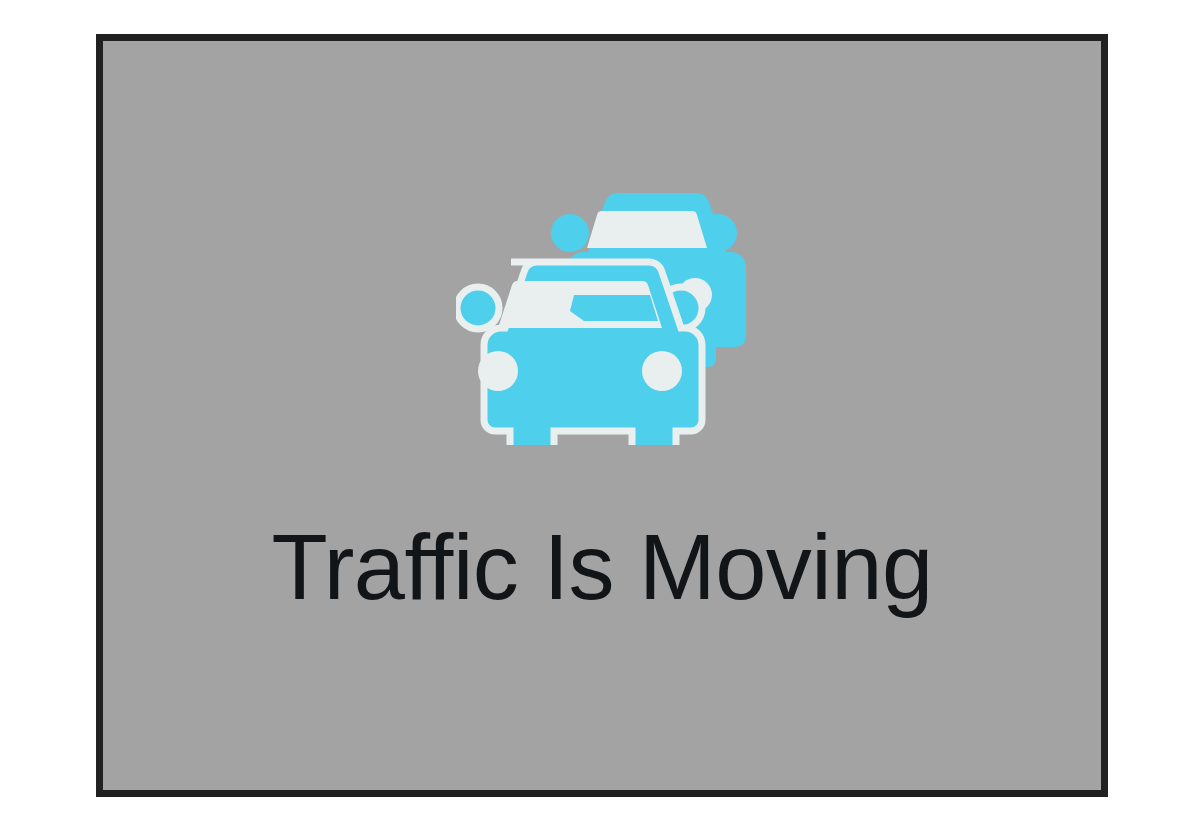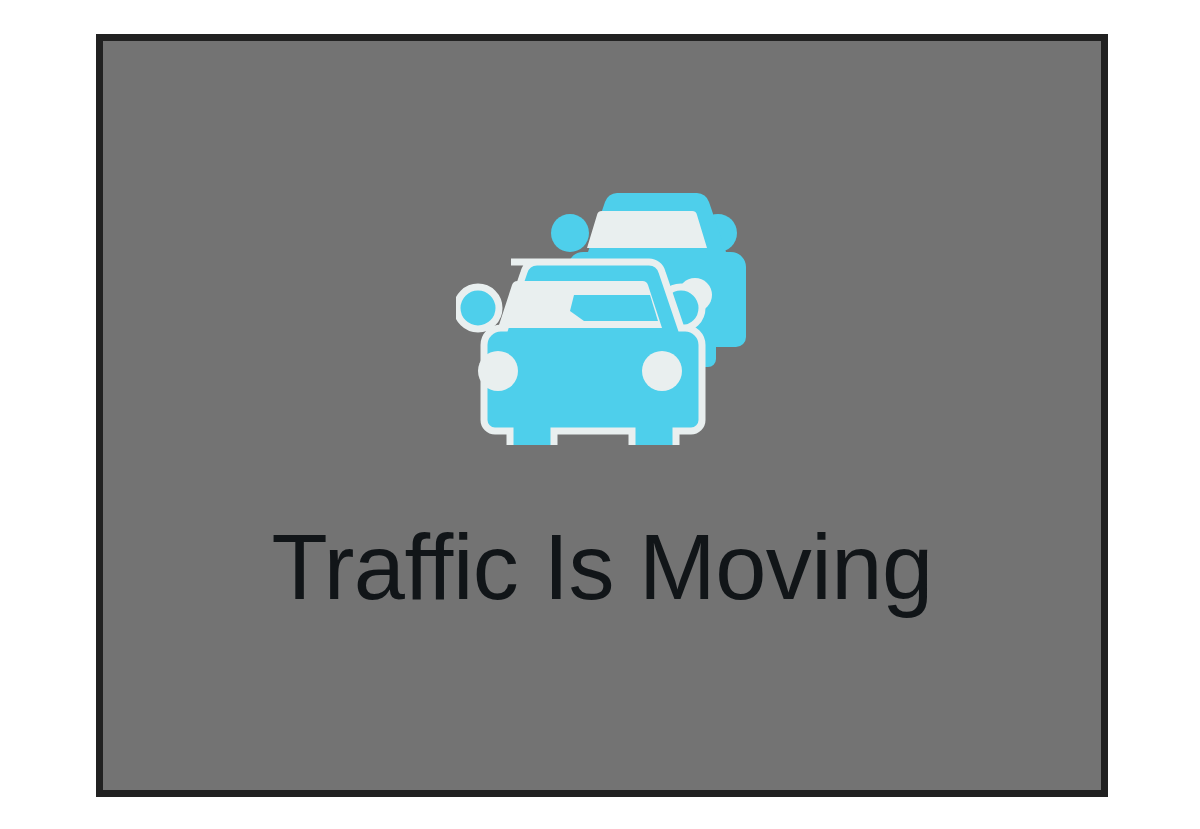--- a/index.html
+++ b/index.html
@@ -14,21 +14,21 @@
     font-family: "Liberation Sans", sans-serif;
   }
 
   #card {
     position: absolute;
     left: 96px;
     top: 34px;
     width: 1012px;
     height: 763px;
     box-sizing: border-box;
-    background: #737373;
+    background: #a3a3a3;
     border: 7px solid #212121;
     display: flex;
     flex-direction: column;
     align-items: center;
     justify-content: flex-start;
   }
 
   #icon-wrap {
     position: absolute;
     left: 50%;

